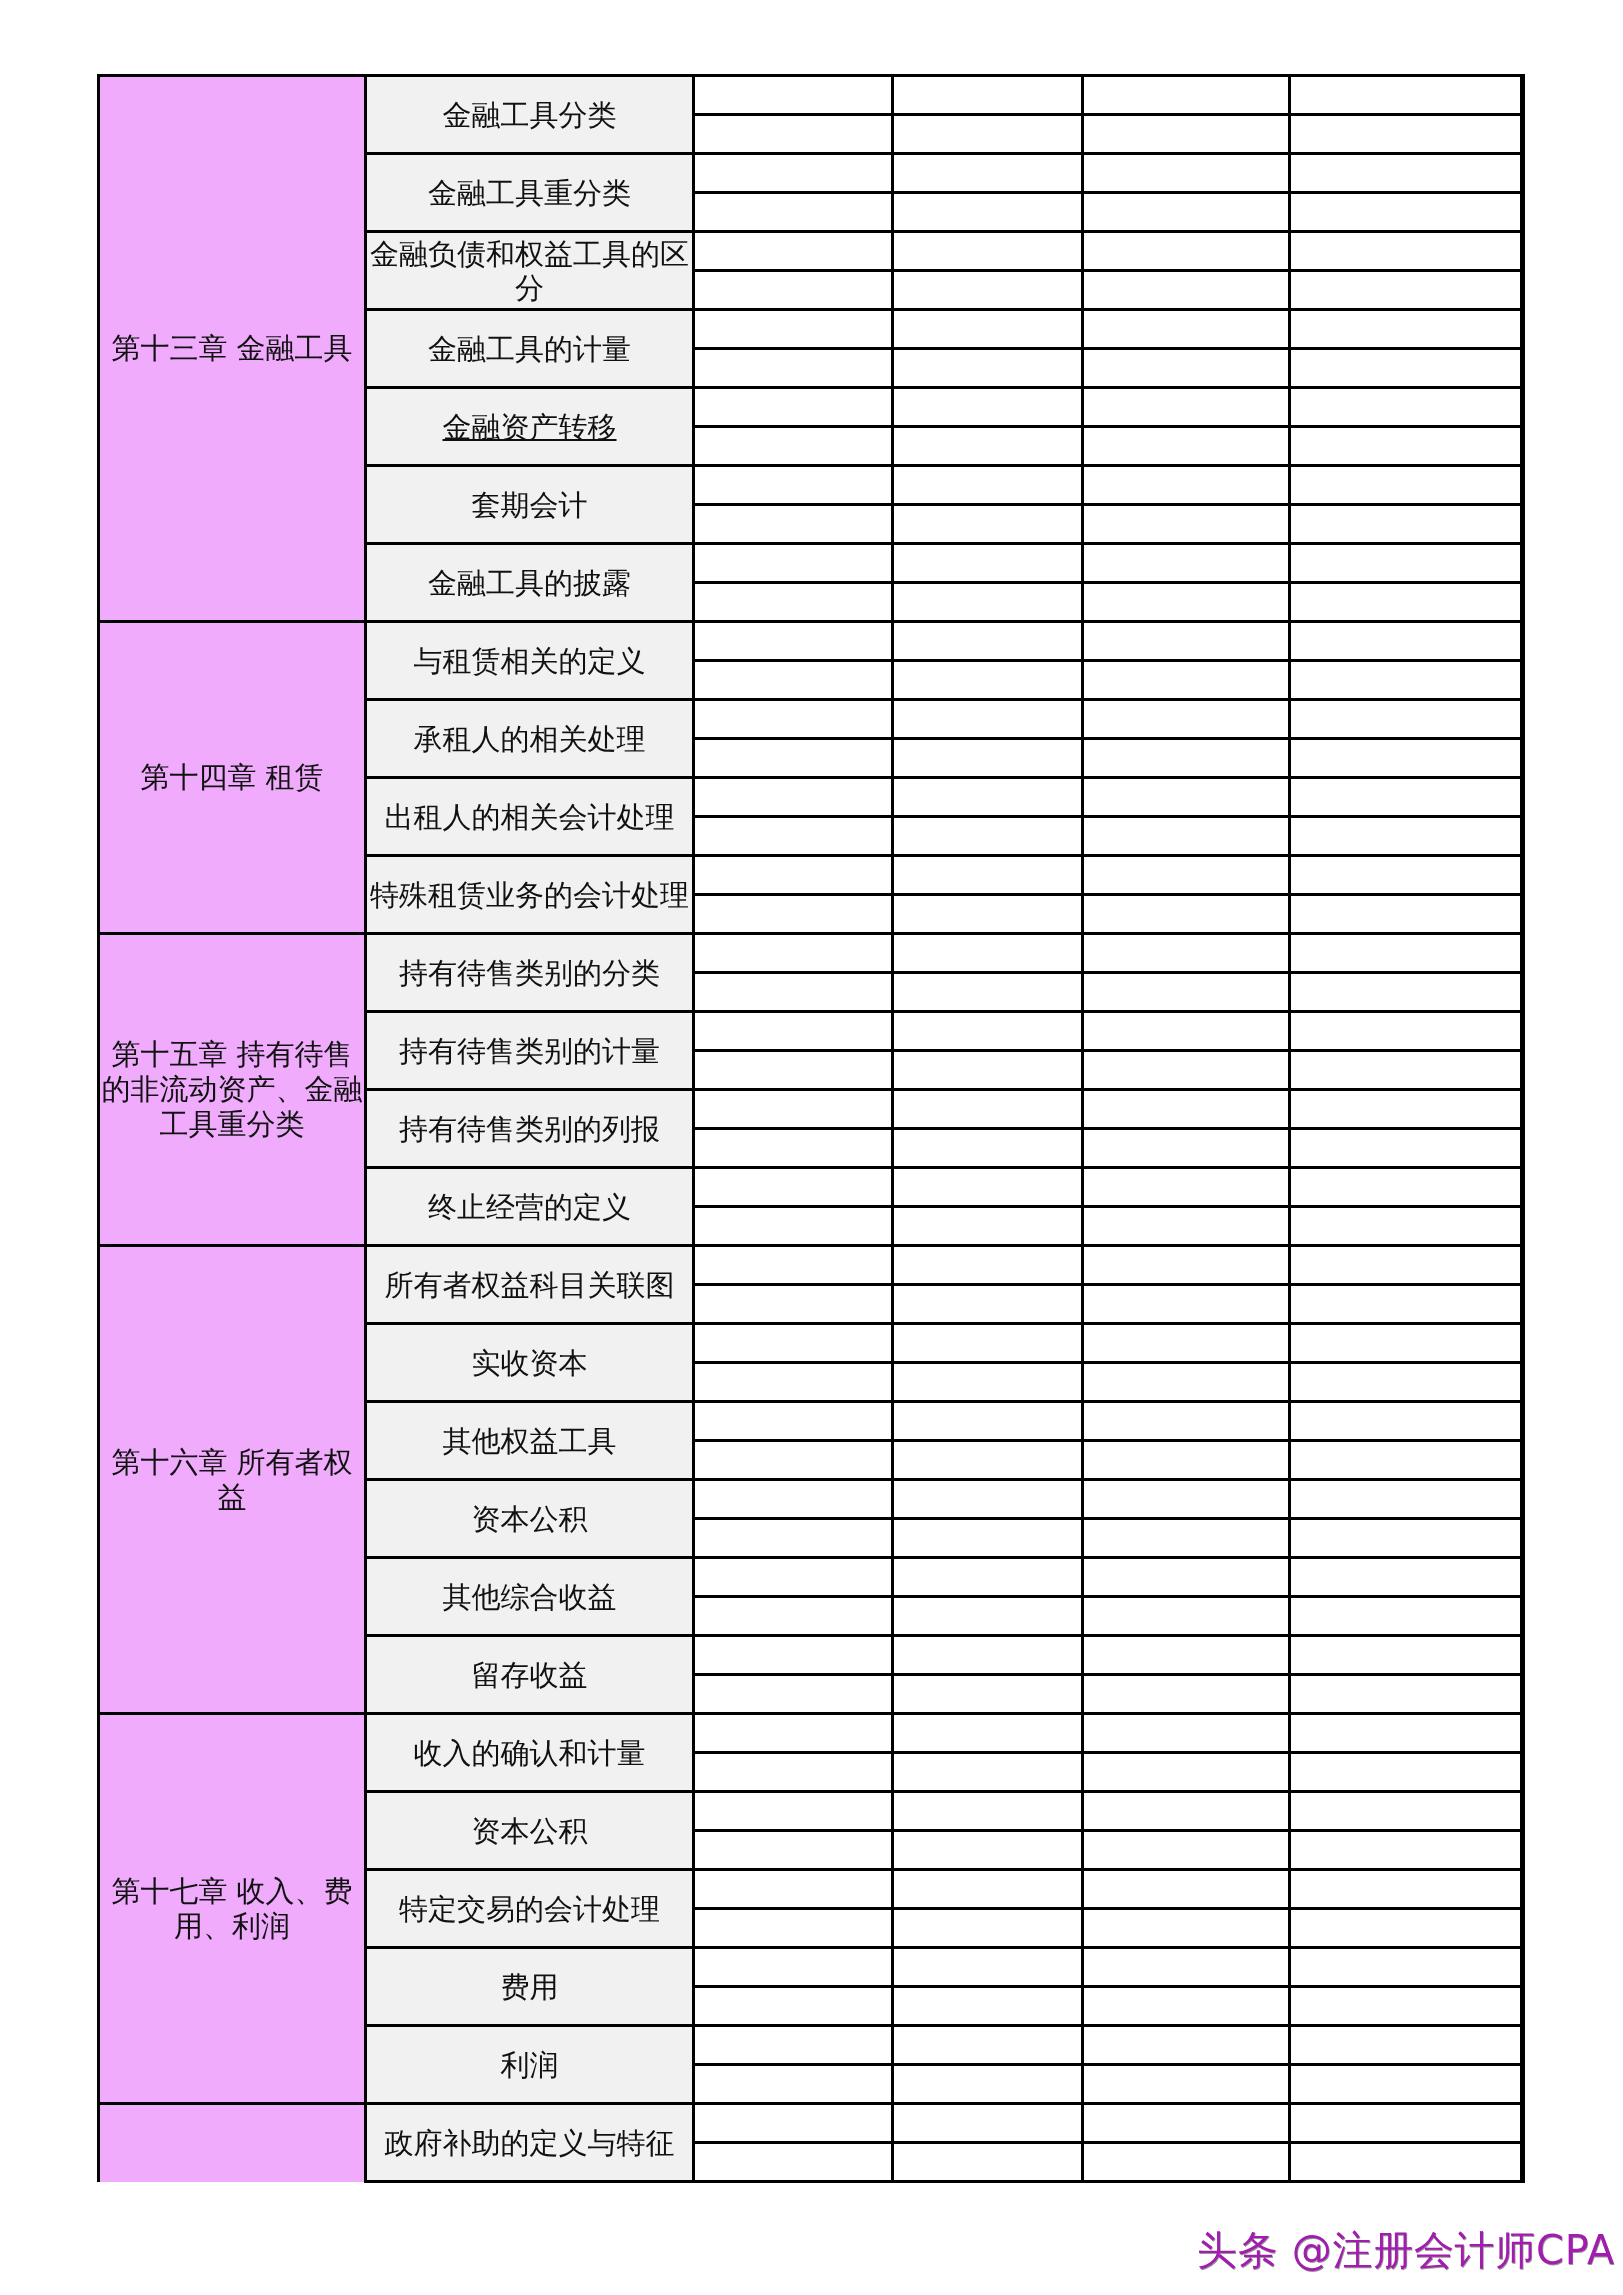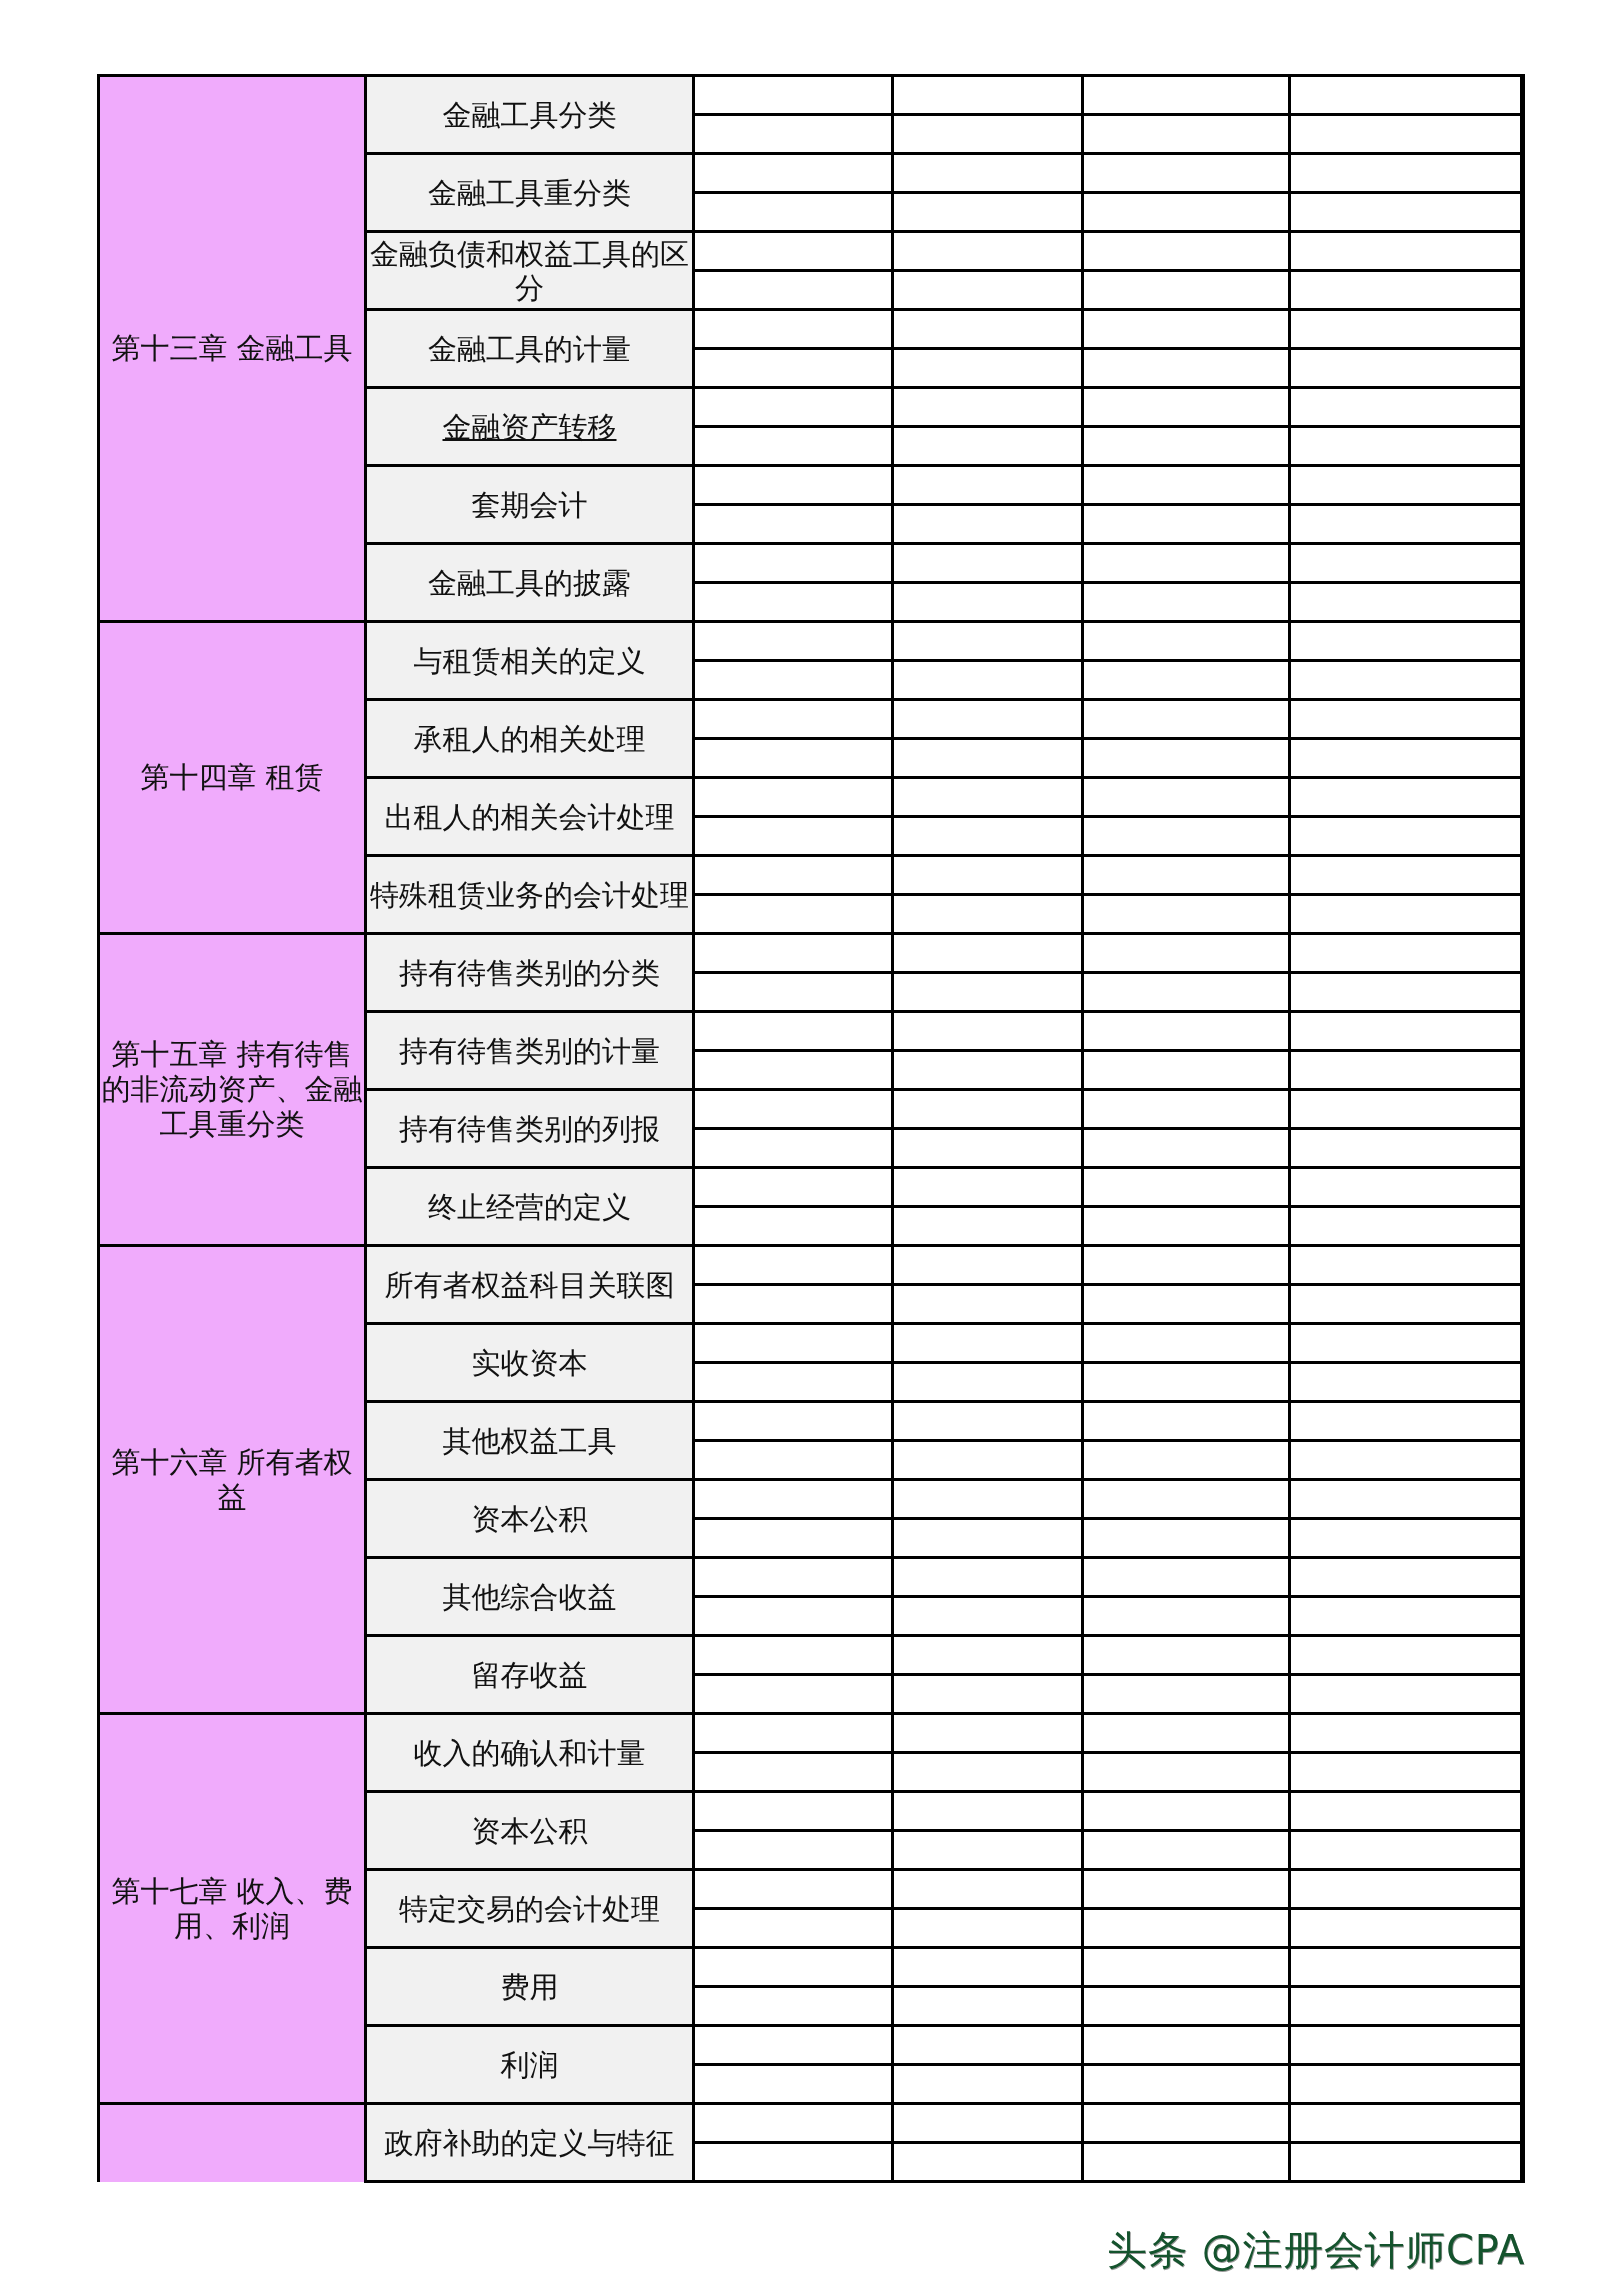--- a/index.html
+++ b/index.html
@@ -15,22 +15,22 @@
   col.c-d3 { width: 207px; }
   col.c-d4 { width: 233px; }
   td.chapter { background: #f0abfc; text-align: center; vertical-align: middle;
                font-size: 29px; line-height: 35px; padding: 0 5.5px; border-left-width: 5.5px; }
   td.chapter.open-bottom { border-bottom: none; }
   td.topic { background: #f1f1f1; text-align: center; vertical-align: middle;
              font-size: 29px; line-height: 34px; padding: 0 5.5px; }
   tr.sub td.data { height: 35px; }
   td.data { background: #ffffff; }
   td.data.last { border-right-width: 5.5px; }
-  .watermark { position: absolute; left: 1107px; top: 2223px; font-size: 40px;
-               color: #14532d; letter-spacing: 0.7px; text-shadow: 0.7px 0.7px 0 #999; }
+  .watermark { position: absolute; left: 1197px; top: 2223px; font-size: 40px;
+               color: #a21caf; letter-spacing: 0.7px; text-shadow: 0.7px 0.7px 0 #999; }
 </style>
 </head>
 <body>
 
 <div class="sheet">
   <table class="grid">
     <colgroup>
       <col class="c-chapter">
         <col class="c-topic">
         <col class="c-d1">

